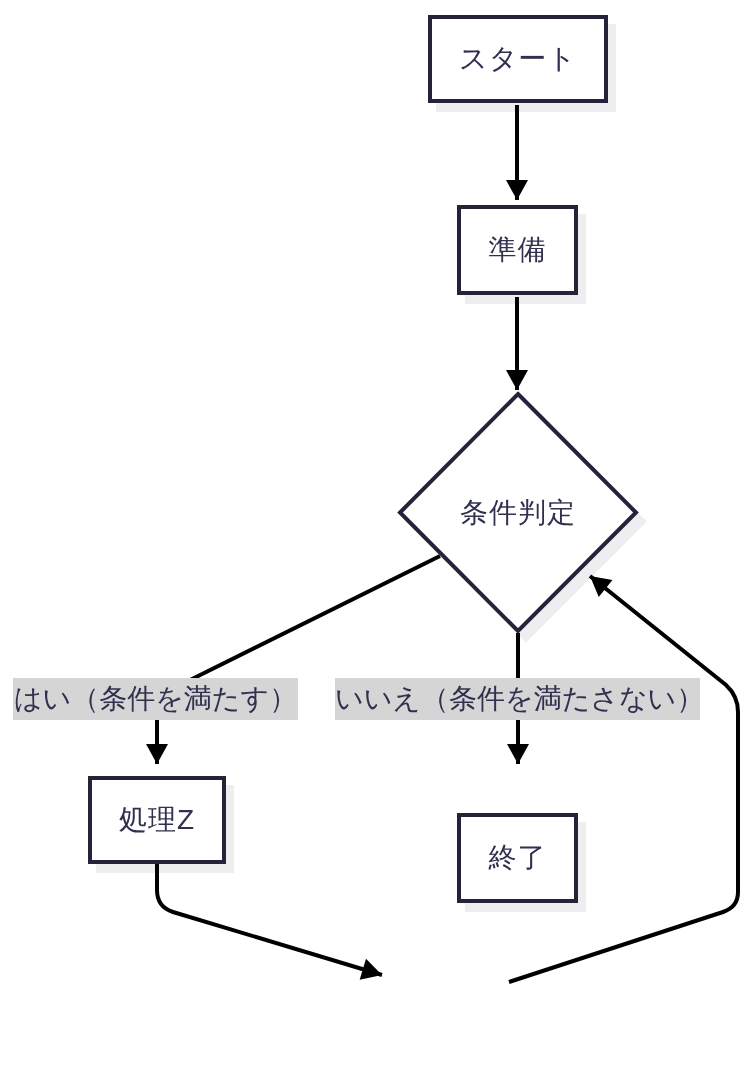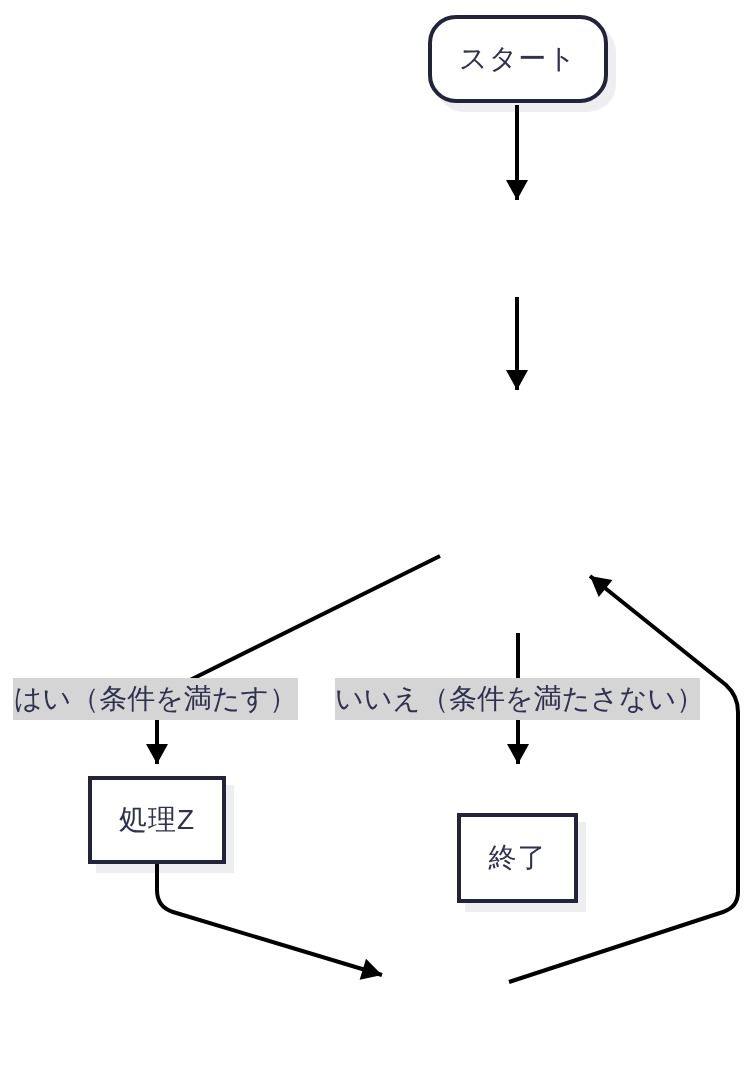--- a/index.html
+++ b/index.html
@@ -94,25 +94,34 @@
     </g>
   </svg>
 
   <div class="edge-label" style="left:335px; top:678px; width:365px; height:42px;">
     <span>いいえ（条件を満たさない）</span>
   </div>
   <div class="edge-label" style="left:13px; top:678px; width:285px; height:42px;">
     <span>はい（条件を満たす）</span>
   </div>
 
-  <div class="node rect" style="left:428px; top:15px; width:180px; height:88px;border-radius:28px;">
+  <div class="node rect" style="left:428px; top:15px; width:180px; height:88px;">
     <span>スタート</span>
   </div>
 
+  <div class="node rect" style="left:457px; top:205px; width:121px; height:90px;">
+    <span>準備</span>
+  </div>
 
+  <div class="diamond-wrap" style="left:396px; top:390px; width:244px; height:245px;">
+    <svg width="244" height="245" viewBox="0 0 244 245">
+      <polygon points="122,4 240,122.5 122,241 4,122.5" fill="#ffffff" stroke="#23233a" stroke-width="4"></polygon>
+    </svg>
+    <div class="diamond-label">条件判定</div>
+  </div>
 
   <div class="node rect" style="left:88px; top:776px; width:138px; height:88px;">
     <span>処理Z</span>
   </div>
 
   <div class="node rect" style="left:457px; top:769px; width:121px; height:90px;margin-top:44px;">
     <span>終了</span>
   </div>
 
 

